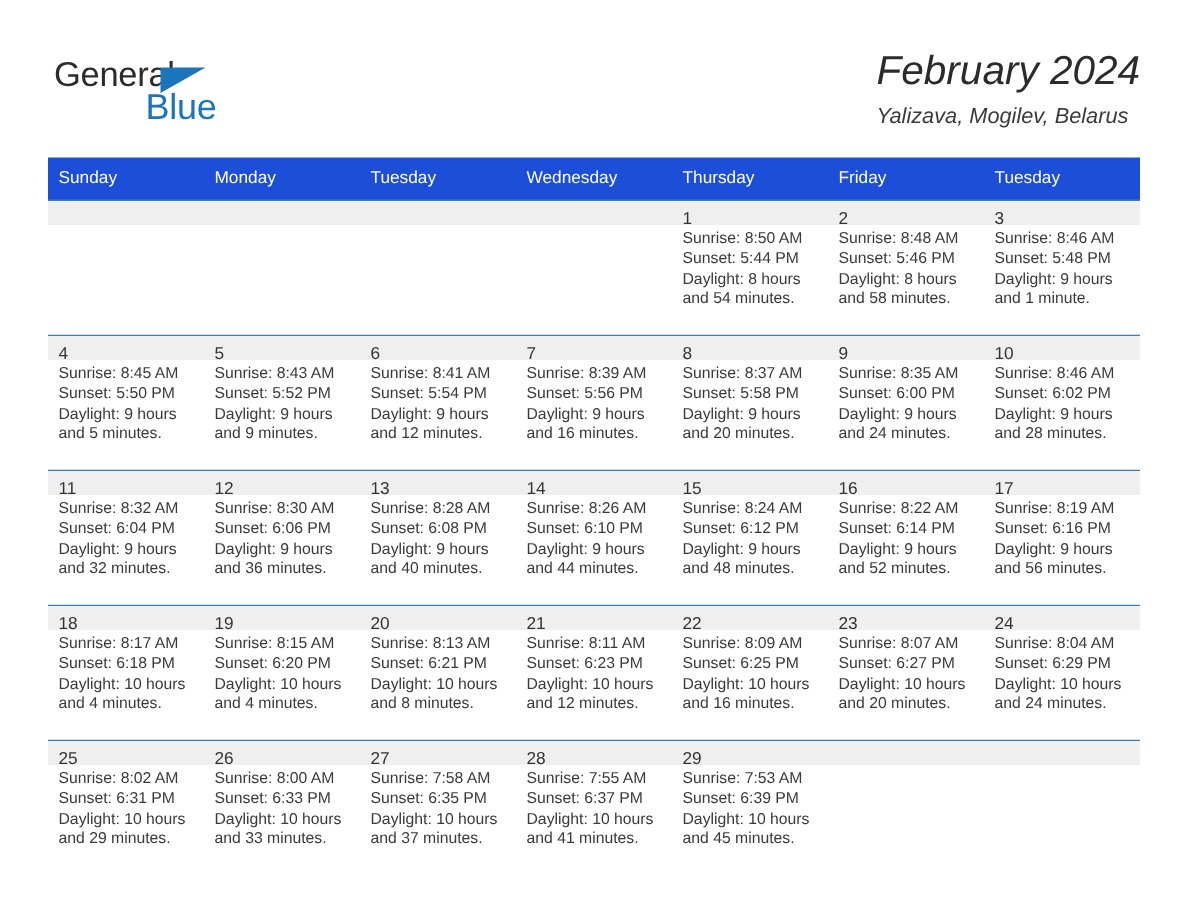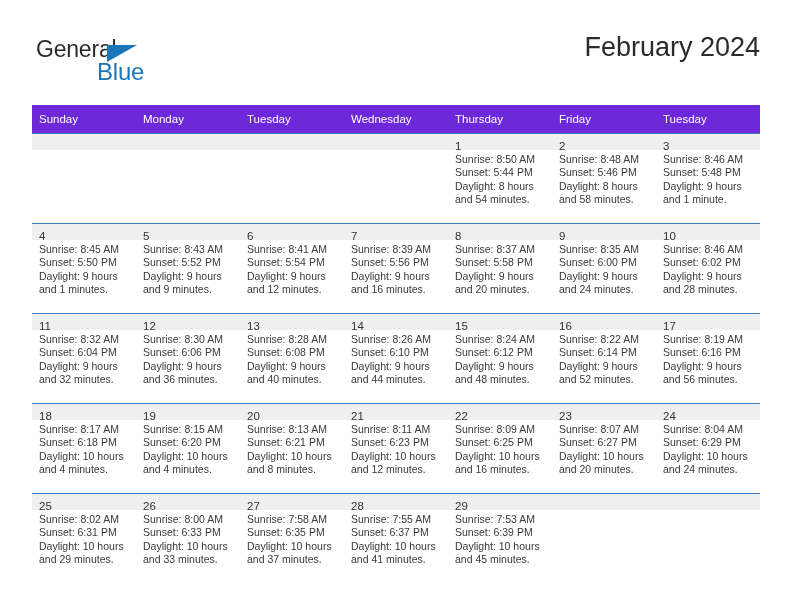--- a/index.html
+++ b/index.html
@@ -65,20 +65,21 @@
     line-height: 26px;
     letter-spacing: -0.2px;
     font-weight: 400;
   }
 
   .title-block {
     position: absolute;
     right: 0;
     top: 0;
     text-align: left;
+    font-style: italic;
   }
   .cal-title {
     font-size: 27px;
     color: #2b2b2b;
     line-height: 34px;
     font-weight: 400;
     white-space: nowrap;
   }
   .cal-subtitle {
     font-size: 14.5px;
@@ -93,21 +94,21 @@
   .calendar {
     position: absolute;
     left: 32px;
     top: 105px;
     width: 728px;
     border-collapse: collapse;
     table-layout: fixed;
   }
 
   .calendar th {
-    background: #6d28d9;
+    background: #1d4ed8;
     color: #ffffff;
     font-size: 11.5px;
     font-weight: normal;
     text-align: left;
     padding: 5px 0 5px 7px;
     height: 18px;
     vertical-align: middle;
     border: none;
   }
 
@@ -159,20 +160,21 @@
   <div class="header">
 
     <div class="logo">
       <span class="logo-general">General</span>
       <span class="logo-triangle"></span>
       <span class="logo-blue">Blue</span>
     </div>
 
     <div class="title-block">
       <div class="cal-title">February 2024</div>
+      <div class="cal-subtitle">Yalizava, Mogilev, Belarus</div>
     </div>
 
   </div>
 
   <table class="calendar">
     <thead>
       <tr>
         <th>Sunday</th>
         <th>Monday</th>
         <th>Tuesday</th>
@@ -263,21 +265,21 @@
           </td>
         </tr>
         <tr class="week">
           <td>
             <div class="daycell">
               <div class="numband"><span class="daynum">4</span></div>
               <div class="dayinfo">
                 <div>Sunrise: 8:45 AM</div>
                 <div>Sunset: 5:50 PM</div>
                 <div>Daylight: 9 hours</div>
-                <div>and 1 minutes.</div>
+                <div>and 5 minutes.</div>
               </div>
             </div>
           </td>
           <td>
             <div class="daycell">
               <div class="numband"><span class="daynum">5</span></div>
               <div class="dayinfo">
                 <div>Sunrise: 8:43 AM</div>
                 <div>Sunset: 5:52 PM</div>
                 <div>Daylight: 9 hours</div>

